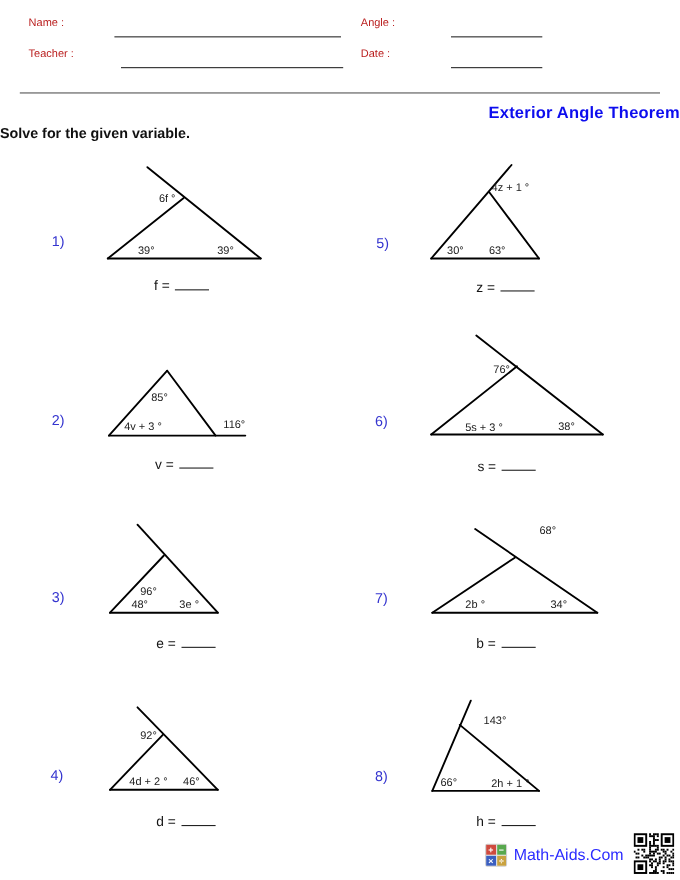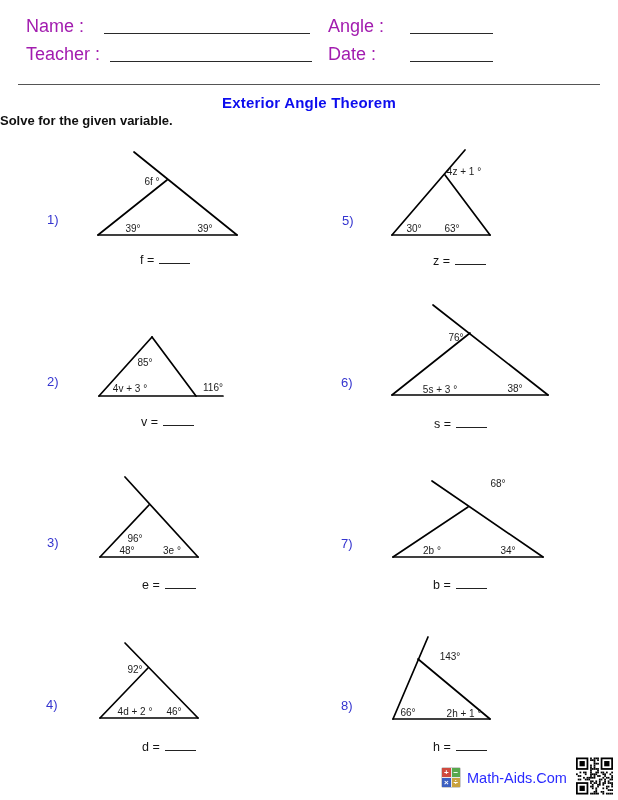--- a/index.html
+++ b/index.html
@@ -1,24 +1,24 @@
 <!DOCTYPE html>
 <html><head>
 <meta charset="utf-8">
 <style>
   html,body{margin:0;padding:0;background:#fff;}
   .page{
     position:relative;width:618px;height:800px;margin:0 auto;background:#ffffff;
     font-family:"Liberation Sans","DejaVu Sans",sans-serif;color:#111;overflow:hidden;
   }
   .abs{position:absolute;}
-  .hlabel{font-size:18px;color:#a21caf;}
+  .hlabel{font-size:10px;color:#b91c1c;}
   .blank{border-bottom:1.3px solid #2a2a2a;height:14px;}
   .divider{border:none;border-top:1.2px solid #555;margin:0;}
-  .title{width:100%;text-align:center;font-size:15px;font-weight:bold;letter-spacing:.2px;}
+  .title{width:100%;text-align:right;font-size:15px;font-weight:bold;letter-spacing:.2px;}
   .subtitle{width:100%;text-align:left;font-size:13px;font-weight:bold;color:#101010;}
   .prob-num{font-size:13px;font-weight:500;}
   .angle-label{font-size:10px;color:#1c1c1c;white-space:nowrap;transform:translate(-50%,-50%);}
   .answer{font-size:12.5px;font-weight:500;color:#151515;white-space:nowrap;}
   .ans-line{display:inline-block;width:31px;border-bottom:1.6px solid #222;height:11px;margin-left:5px;}
   #figure-svg{position:absolute;left:0;top:0;pointer-events:none;}
   .footer-brand{font-size:14.5px;font-weight:500;}
   .logo{width:20px;height:21px;display:grid;grid-template-columns:1fr 1fr;grid-template-rows:1fr 1fr;gap:1px;background:#e8e8e8;border:1px solid #cfcfcf;border-radius:2px;box-sizing:border-box;}
   .logo .tile{display:flex;align-items:center;justify-content:center;color:#fff;font-size:8px;font-weight:bold;line-height:8px;}
 </style>

